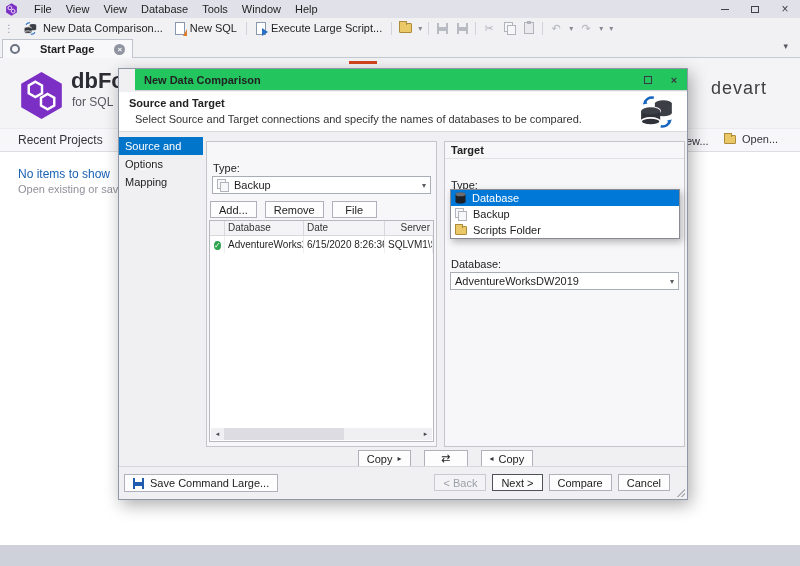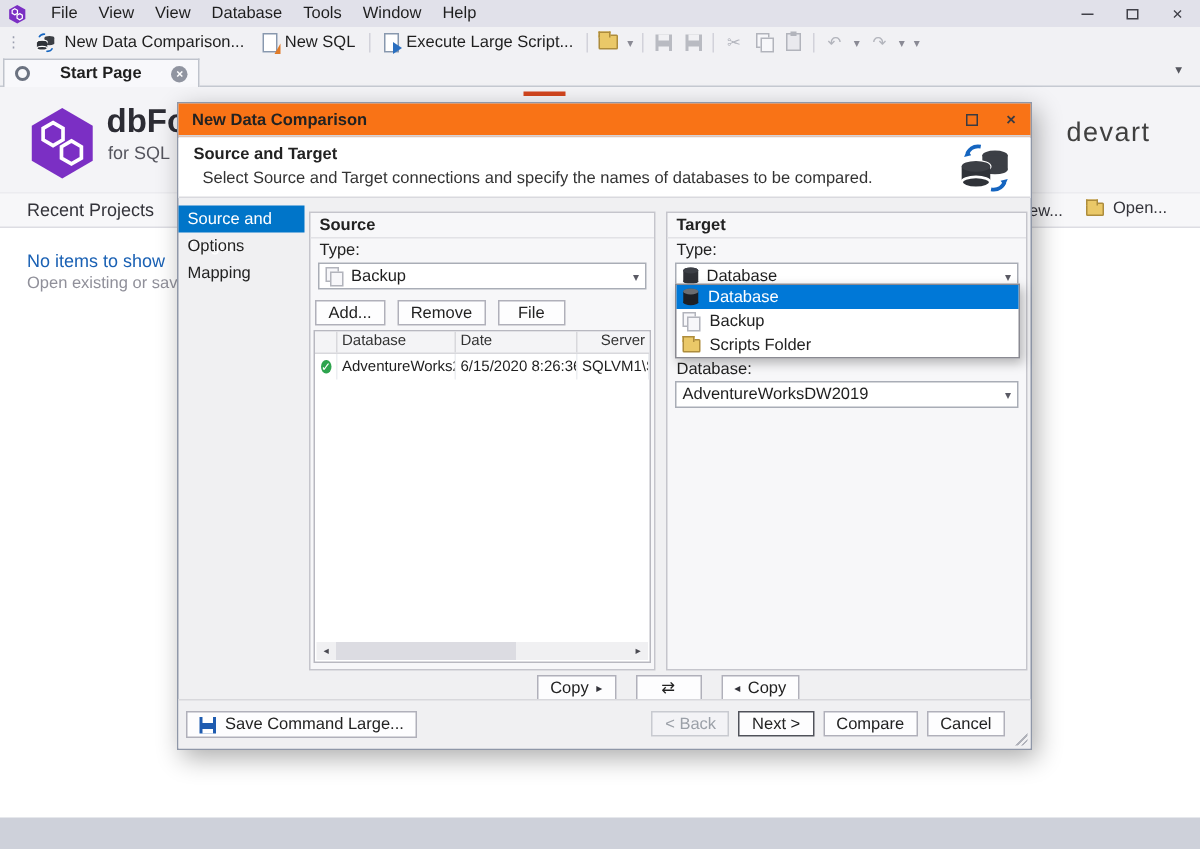--- a/index.html
+++ b/index.html
@@ -62,39 +62,39 @@
   .open-btn { position:absolute; left:724px; top:4px; display:flex; align-items:center; gap:6px; color:#33333a; }
   .empty-title { position:absolute; left:18px; top:109px; font-size:12px; color:#1a61b4; }
   .empty-sub { position:absolute; left:18px; top:125px; font-size:11px; color:#90909a; }
   .accent-dash { position:absolute; left:349px; top:3px; width:28px; height:3px; background:#d2451e; }
 
   
   .statusbar { position:absolute; left:0; top:545px; width:800px; height:21px; background:#ced1da; }
 
   
   .dialog { position:absolute; left:118px; top:68px; width:570px; height:432px; background:#f0f0f2; border:1px solid #8f97a8; box-shadow:3px 5px 16px rgba(0,0,0,.32); z-index:5; }
-  .dlg-titlebar { position:absolute; left:0; top:0; right:0; height:22px; background:#f97316; border-bottom:1px solid #d4d4da; display:flex; align-items:center; padding-left:9px; font-weight:bold; color:#222; }
+  .dlg-titlebar { position:absolute; left:16px; top:0; right:0; height:22px; background:#22c55e; border-bottom:1px solid #d4d4da; display:flex; align-items:center; padding-left:9px; font-weight:bold; color:#222; }
   .dlg-win { margin-left:auto; display:flex; }
   .dlg-winbtn { width:26px; height:21px; display:flex; align-items:center; justify-content:center; color:#3a3a42; }
   .sh-max2 { width:8px; height:8px; border:1px solid #3a3a42; }
   .dlg-header { position:absolute; left:0; top:23px; right:0; height:40px; background:#fff; border-bottom:1px solid #d9d9de; }
   .dlg-h-title { position:absolute; left:10px; top:5px; font-weight:bold; color:#222; }
   .dlg-h-sub { position:absolute; left:16px; top:21px; color:#333; }
   .dlg-h-icon { position:absolute; right:12px; top:3px; }
   .dlg-body { position:absolute; left:0; top:64px; right:0; bottom:33px; }
 
   .side-item { height:18px; line-height:18px; width:84px; padding-left:6px; color:#222; }
   .side-item.selected { background:#0075c9; color:#fff; }
   .dlg-sidebar { position:absolute; left:0; top:4px; }
 
   .panel { position:absolute; top:8px; height:306px; background:#f7f7f9; border:1px solid #c5c5cc; }
   .panel-source { left:87px; width:231px; }
   .panel-target { left:325px; width:241px; }
   .panel-title { height:17px; line-height:16px; padding-left:6px; font-weight:bold; color:#222; border-bottom:1px solid #e2e2e6; }
-  .field-label { margin:2px 0 2px 6px; color:#222; }
+  .field-label { margin:20px 0 2px 6px; color:#222; }
   .combo { margin:0 5px; height:18px; background:#fff; border:1px solid #a9adb6; display:flex; align-items:center; gap:5px; padding:0 4px; }
   .combo .caret { margin-left:auto; color:#5a5a64; font-size:8px; }
   .btn { height:17px; background:#fdfdfe; border:1px solid #b0b0ba; color:#222; display:inline-flex; align-items:center; justify-content:center; padding:0 8px; font-size:11px; white-space:nowrap; }
   .btn-row { display:flex; gap:8px; margin:7px 0 0 3px; }
   .btn-row .btn { min-width:45px; }
 
   .listbox { position:absolute; left:2px; right:2px; top:78px; bottom:4px; background:#fff; border:1px solid #b8b8c0; overflow:hidden; }
   .lhead { display:flex; height:15px; background:#f4f4f6; border-bottom:1px solid #d8d8dc; font-size:10px; color:#333; }
   .lc { border-right:1px solid #d8d8dc; padding:1px 3px; white-space:nowrap; overflow:hidden; flex:0 0 auto; }
   .c0{ width:15px; } .c1{ width:79px; } .c2{ width:81px; } .c3{ flex:1 1 auto; border-right:none;text-align:right; }
@@ -274,21 +274,20 @@
   </div>
   <div class="dlg-body">
 
     <div class="dlg-sidebar">
       <div class="side-item selected">Source and Target</div>
       <div class="side-item">Options</div>
       <div class="side-item">Mapping</div>
     </div>
 
     <div class="panel panel-source">
-      <div class="panel-title">Source</div>
       <div class="field-label">Type:</div>
       <div class="combo">
         <span class="i-copy" style="width:12px"></span>
         <span>Backup</span>
         <span class="caret">▾</span>
       </div>
       <div class="btn-row">
         <span class="btn">Add...</span>
         <span class="btn">Remove</span>
         <span class="btn">File</span>

